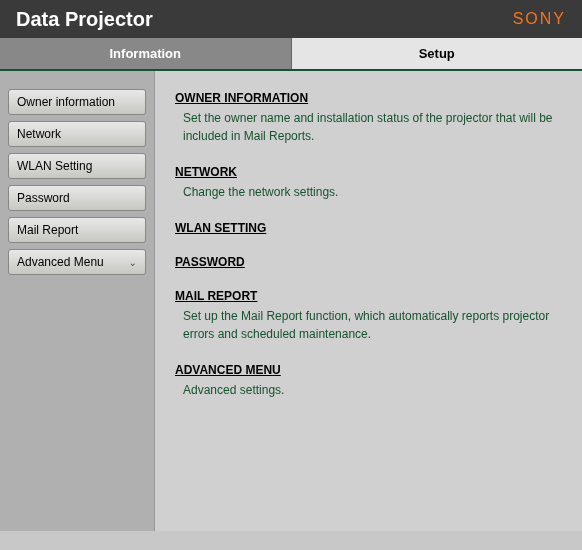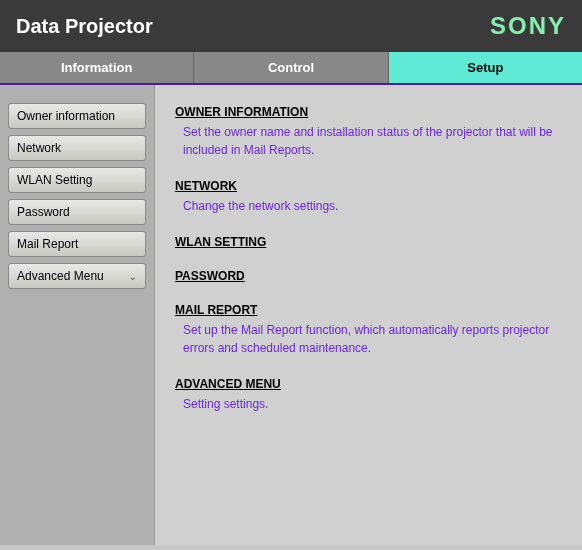--- a/index.html
+++ b/index.html
@@ -12,55 +12,55 @@
       overflow: hidden;
     }
 
     
     .header {
       background: #3a3a3a;
       display: flex;
       align-items: center;
       justify-content: space-between;
       padding: 0 16px;
-      height: 52px;
+      height: 38px;
     }
     .header-title {
       color: #ffffff;
       font-size: 20px;
       font-weight: bold;
     }
     .header-brand {
-      color: #86efac;
-      font-size: 24px;
-      font-weight: bold;
+      color: #f97316;
+      font-size: 16px;
+      font-weight: normal;
       letter-spacing: 2px;
     }
 
     
     .tabs {
       display: flex;
       background: #888;
-      border-bottom: 2px solid #4c1d95;
+      border-bottom: 2px solid #14532d;
     }
     .tab {
       flex: 1;
       text-align: center;
       padding: 8px 0;
       font-size: 13px;
       font-weight: bold;
       color: #fff;
       background: #888;
       border-right: 1px solid #666;
       cursor: pointer;
       user-select: none;
     }
     .tab:last-child { border-right: none; }
     .tab.active {
-      background: #5eead4;
+      background: #e5e5e5;
       color: #000;
     }
 
     
     .main {
       display: flex;
       height: calc(550px - 52px - 38px);
     }
 
     
@@ -104,36 +104,35 @@
     }
     .section-title {
       font-size: 12px;
       font-weight: bold;
       color: #000;
       text-decoration: underline;
       margin-bottom: 4px;
     }
     .section-desc {
       font-size: 12px;
-      color: #6d28d9;
+      color: #14532d;
       line-height: 1.5;
       padding-left: 8px;
     }
   </style>
 </head>
 <body>
 
 <div class="header">
   <span class="header-title">Data Projector</span>
   <span class="header-brand">SONY</span>
 </div>
 
 <div class="tabs">
   <div class="tab">Information</div>
-  <div class="tab">Control</div>
   <div class="tab active">Setup</div>
 </div>
 
 <div class="main">
 
   <div class="sidebar">
     <button class="sidebar-btn">
       <span>Owner information</span>
     </button>
     <button class="sidebar-btn">
@@ -174,17 +173,17 @@
       <div class="section-title">PASSWORD</div>
     </div>
 
     <div class="content-section">
       <div class="section-title">MAIL REPORT</div>
       <div class="section-desc">Set up the Mail Report function, which automatically reports projector errors and scheduled maintenance.</div>
     </div>
 
     <div class="content-section">
       <div class="section-title">ADVANCED MENU</div>
-      <div class="section-desc">Setting settings.</div>
+      <div class="section-desc">Advanced settings.</div>
     </div>
 
   </div>
 </div>
 
 </body></html>

